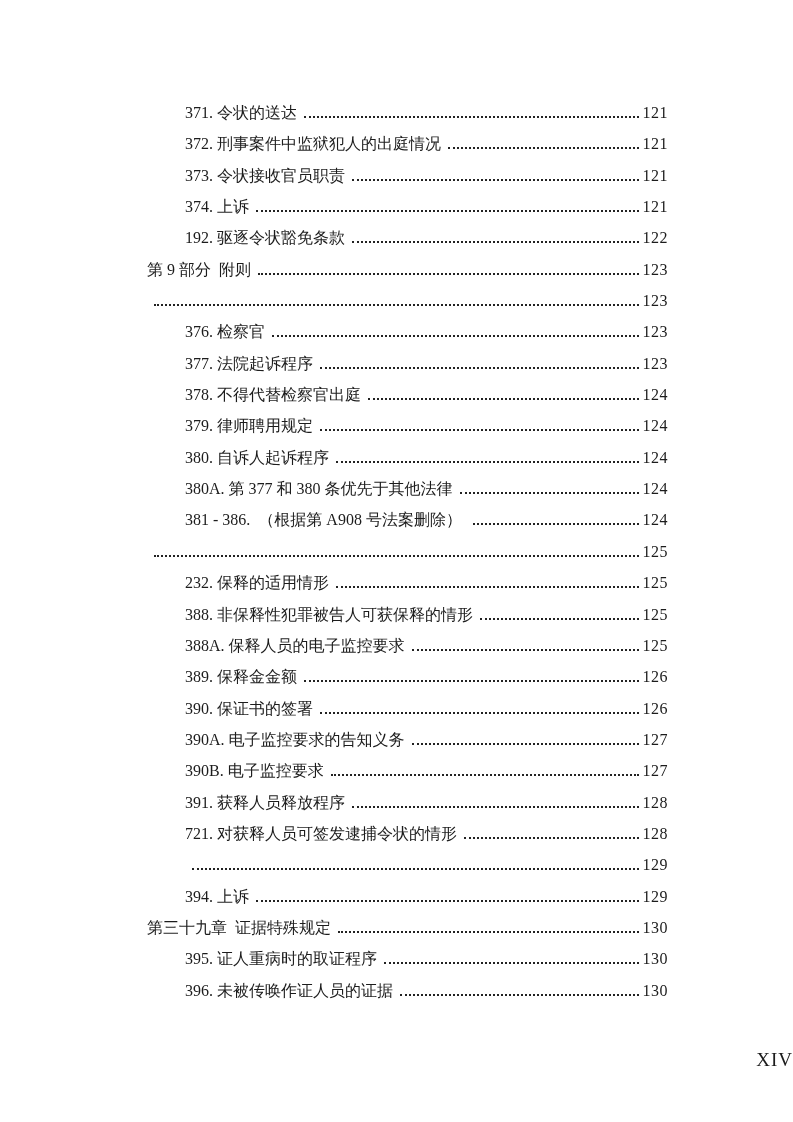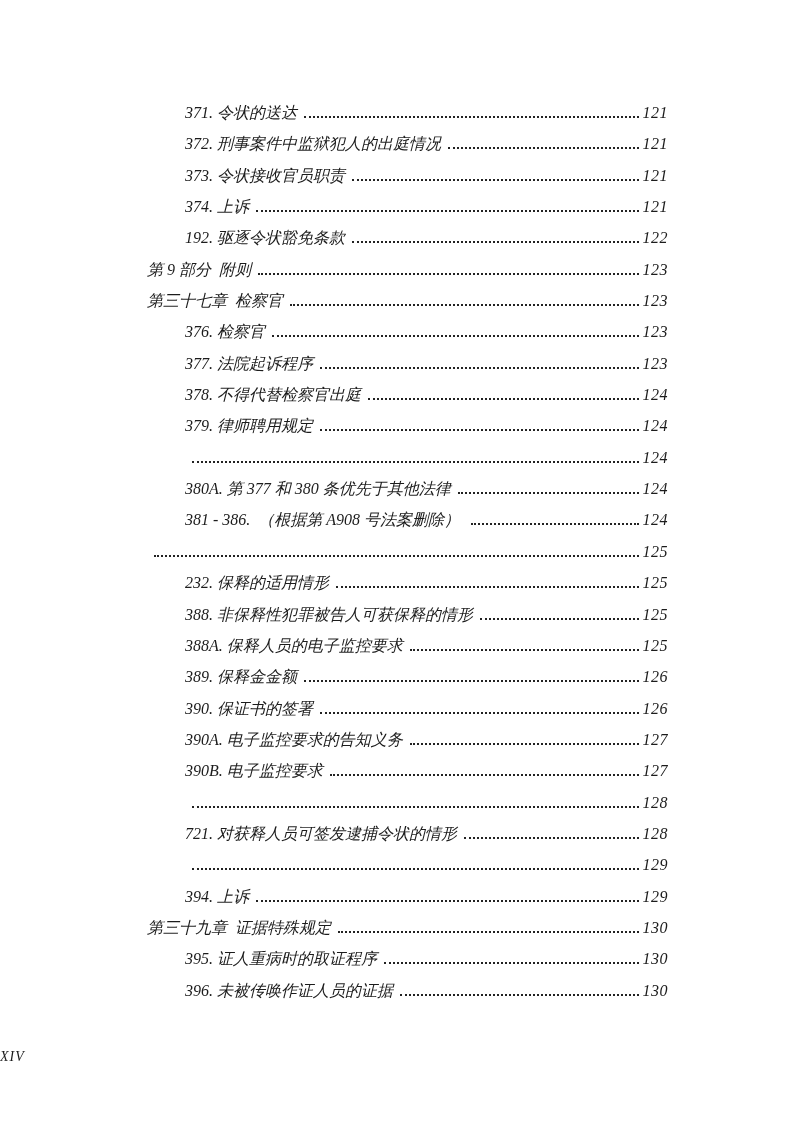--- a/index.html
+++ b/index.html
@@ -8,21 +8,20 @@
     background: #ffffff;
   }
   .page {
     position: relative;
     width: 793px;
     height: 1094px;
     background: #ffffff;
     overflow: hidden;
     font-family: "Liberation Serif", "DejaVu Serif", serif;
     color: #1c1c1c;
-    font-style: italic;
   }
   .toc {
     position: absolute;
     top: 97px;
     left: 147px;
     width: 521px;
   }
   .row {
     display: flex;
     align-items: baseline;
@@ -46,22 +45,22 @@
   }
   .pagenum {
     flex: 0 0 auto;
     letter-spacing: 0.5px;
   }
   .footer {
     position: absolute;
     top: 1049px;
     left: 0;
     width: 100%;
-    text-align: left;
-    font-size: 14px;
+    text-align: right;
+    font-size: 19px;
     letter-spacing: 1px;
   }
 </style>
 </head>
 <body>
 
 <div class="page">
 
   <div class="toc">
   <div class="row level-1">
@@ -94,21 +93,20 @@
     <span class="pagenum">122</span>
   </div>
 
   <div class="row level-0">
     <span class="label">第 9 部分  附则</span>
     <span class="leader"></span>
     <span class="pagenum">123</span>
   </div>
 
   <div class="row level-0">
-    <span class="label">第三十七章  检察官</span>
     <span class="leader"></span>
     <span class="pagenum">123</span>
   </div>
 
   <div class="row level-1">
     <span class="label">376. 检察官</span>
     <span class="leader"></span>
     <span class="pagenum">123</span>
   </div>
 
@@ -124,20 +122,21 @@
     <span class="pagenum">124</span>
   </div>
 
   <div class="row level-1">
     <span class="label">379. 律师聘用规定</span>
     <span class="leader"></span>
     <span class="pagenum">124</span>
   </div>
 
   <div class="row level-1">
+    <span class="label">380. 自诉人起诉程序</span>
     <span class="leader"></span>
     <span class="pagenum">124</span>
   </div>
 
   <div class="row level-1">
     <span class="label">380A. 第 377 和 380 条优先于其他法律</span>
     <span class="leader"></span>
     <span class="pagenum">124</span>
   </div>
 
@@ -188,20 +187,21 @@
     <span class="pagenum">127</span>
   </div>
 
   <div class="row level-1">
     <span class="label">390B. 电子监控要求</span>
     <span class="leader"></span>
     <span class="pagenum">127</span>
   </div>
 
   <div class="row level-1">
+    <span class="label">391. 获释人员释放程序</span>
     <span class="leader"></span>
     <span class="pagenum">128</span>
   </div>
 
   <div class="row level-1">
     <span class="label">721. 对获释人员可签发逮捕令状的情形</span>
     <span class="leader"></span>
     <span class="pagenum">128</span>
   </div>
 

